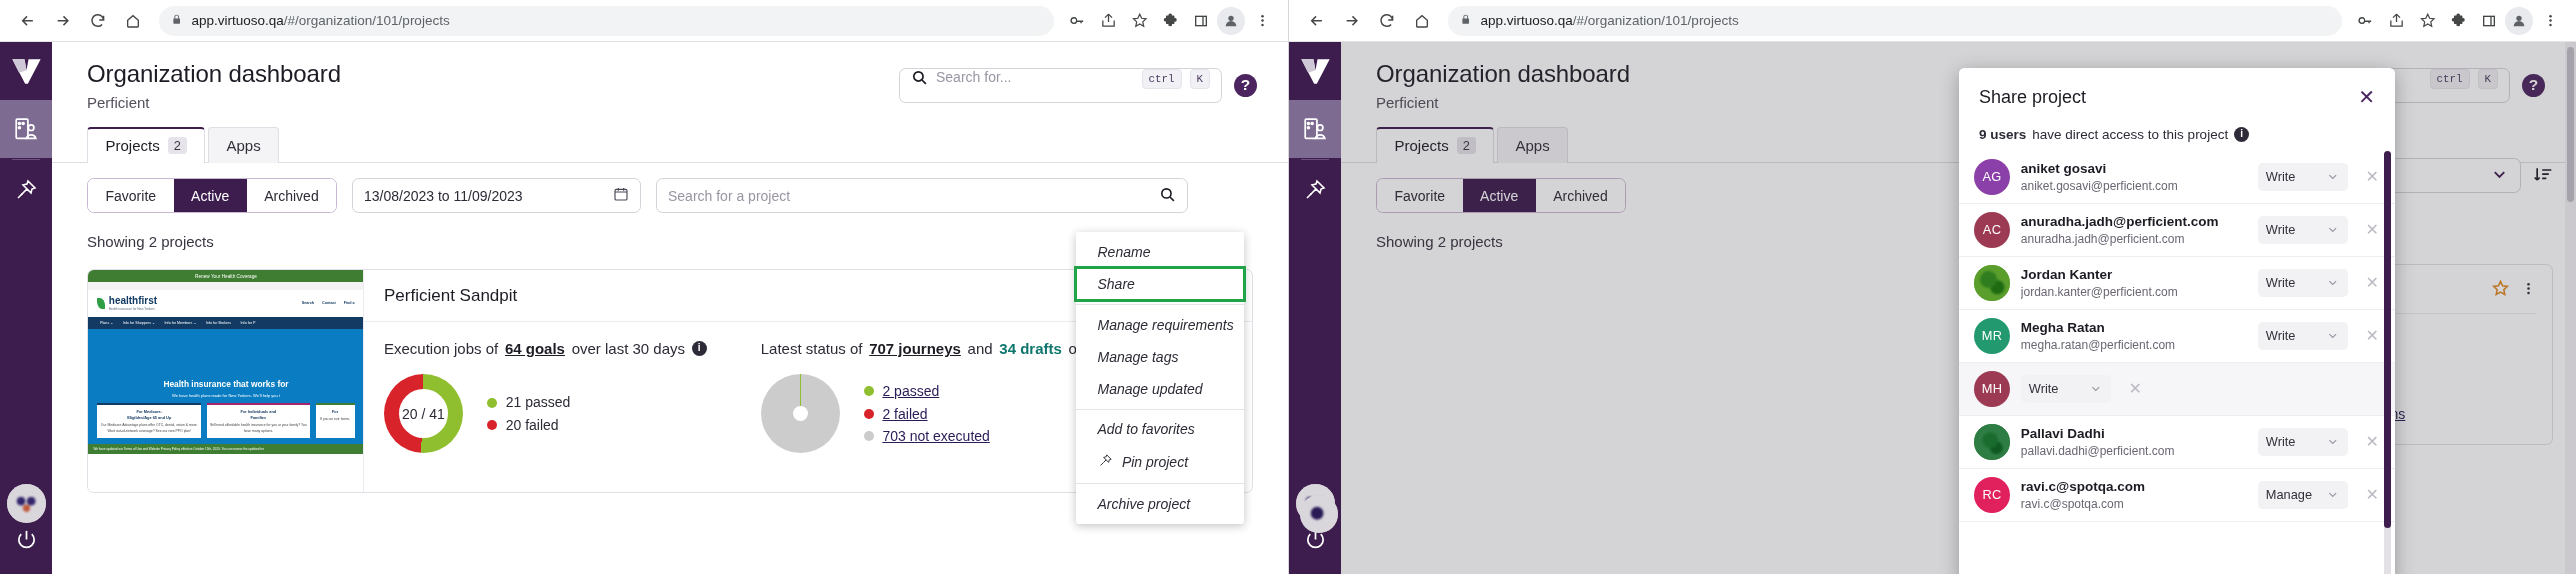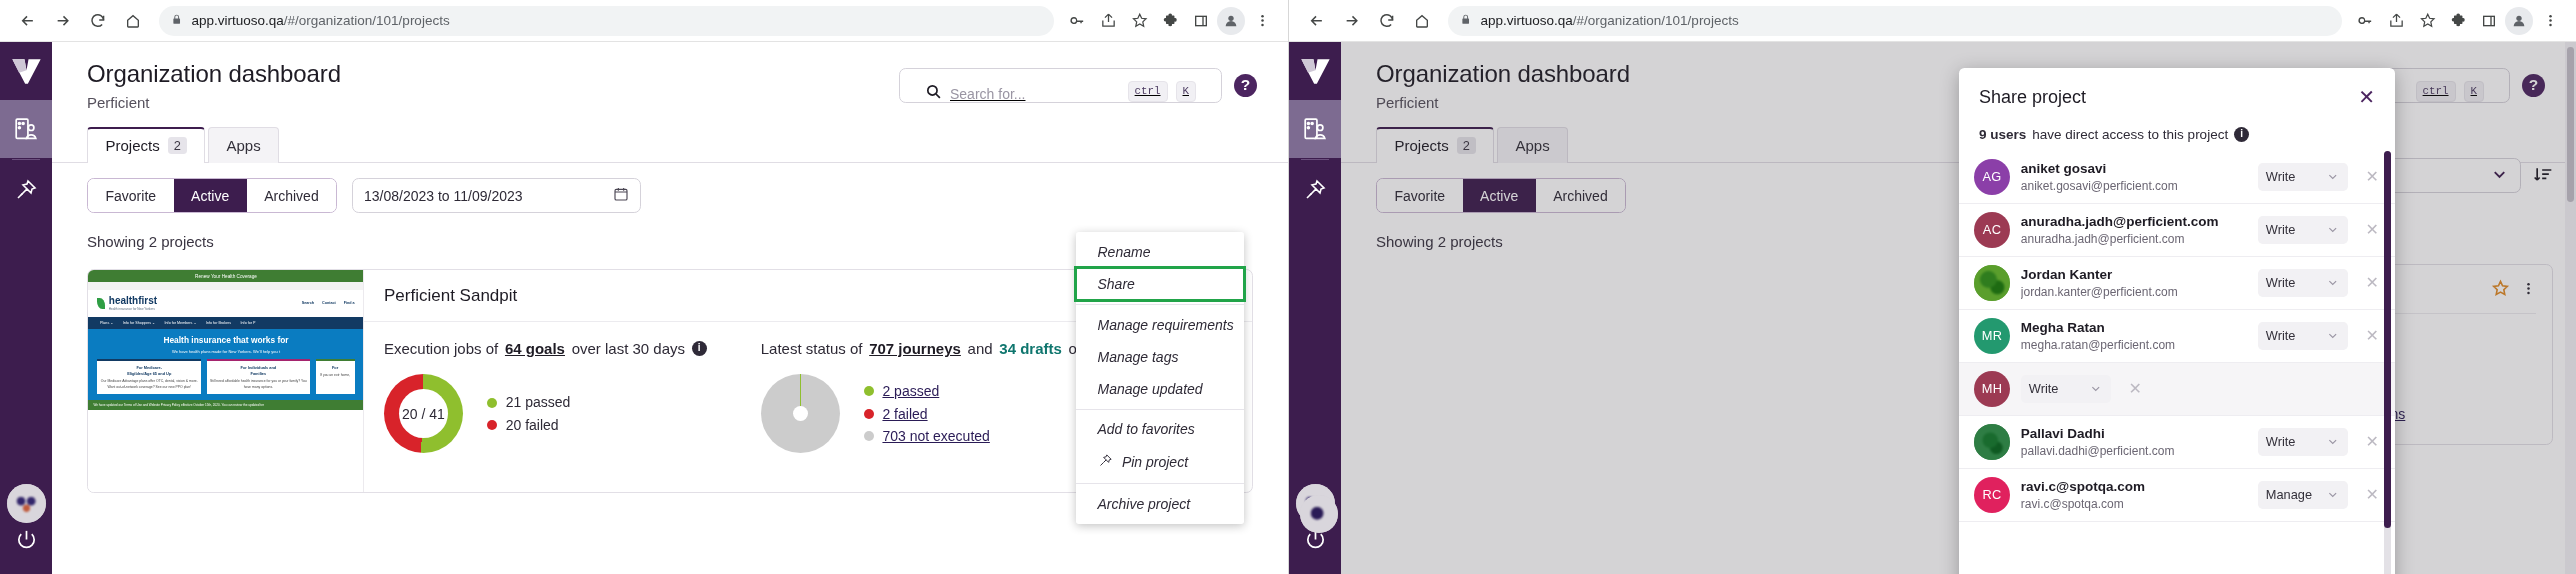--- a/index.html
+++ b/index.html
@@ -63,21 +63,21 @@
   
   .main { flex: 1; position: relative; overflow: hidden; }
   .main-head { display: flex; align-items: flex-start; padding: 17.5px 31px 0 35px; }
   .titles { flex: 1; }
   .page-title { font-size: 24px; color: #1e1b24; font-weight: 400; letter-spacing: -0.1px; }
   .page-sub { font-size: 15px; color: #55505c; margin-top: 6.7px; }
 
   .topsearch { display: flex; align-items: center; gap: 12px; margin-top: 8px; }
   .search-pill {
     width: 323px; height: 35px; border: 0.7px solid #d5d2da; border-radius: 6.7px;
-    display: flex; align-items: flex-end; padding: 0 25px; gap: 8px; background: #fff; text-decoration: underline;
+    display: flex; align-items: flex-start; padding: 0 11px; gap: 8px; background: #fff;
   }
   .search-pill .ph { flex: 1; font-size: 14px; color: #9a95a3; }
   .kbd {
     background: #f1f0f4; border-radius: 4px; font-family: "Liberation Mono", monospace;
     font-size: 10.8px; color: #4b3a60; padding: 3.4px 6px; border: 0.7px solid #e6e4ea;
   }
   .help-dot {
     width: 23px; height: 23px; border-radius: 50%; background: #4c2560; color: #fff;
     font-size: 15.5px; font-weight: bold; display: flex; align-items: center;
     justify-content: center; line-height: 1;
@@ -370,20 +370,27 @@
           <div class="seg">
             <div>Favorite</div>
             <div class="on">Active</div>
             <div>Archived</div>
           </div>
           <div class="field date">
             <span>13/08/2023 to 11/09/2023</span>
             <span><svg width="16" height="16" viewBox="0 0 24 24" fill="none" stroke="#4a4552" stroke-width="1.7">
                   <rect x="3" y="5" width="18" height="16" rx="2"></rect>
                   <path d="M3 9h18M8 3v4M16 3v4"></path>
+                </svg></span>
+          </div>
+          <div class="field proj">
+            <span>Search for a project</span>
+            <span><svg width="17" height="17" viewBox="0 0 24 24" fill="none" stroke="#1e1b24" stroke-width="2.3">
+                  <circle cx="10.5" cy="10.5" r="6.5"></circle>
+                  <path d="M15.5 15.5L21 21"></path>
                 </svg></span>
           </div>
         </div>
 
         <div class="showing">Showing 2 projects</div>
 
         <div class="cards">
           <div class="card">
             <div class="thumb">
               <div style="width:276px;height:222px;background:#fff;font-size:4.7px;color:#333;">
@@ -403,21 +410,21 @@
                     </div>
                 </div>
                 <div style="background:#123a63;color:#fff;font-size:3.7px;display:flex;gap:9.4px;padding:4px 12px;">
                   <span>Plans ⌄</span>
                     <span>Info for Shoppers ⌄</span>
                     <span>Info for Members ⌄</span>
                     <span>Info for Brokers</span>
                     <span>Info for P</span>
                 </div>
                 <div style="background:#0a7cc1;padding:6.7px 0 5.4px;">
-                  <div style="color:#fff;font-weight:bold;font-size:8.4px;text-align:center;">Health insurance that works for</div>
+                  <div style="color:#fff;font-weight:bold;font-size:8.4px;text-align:center;margin-top:44px;">Health insurance that works for</div>
                   <div style="color:#fff;font-size:4px;text-align:center;margin-top:3.4px;">We have health plans made for New Yorkers. We'll help you t</div>
                   <div style="display:flex;gap:5.4px;padding:5.4px 9.4px 0;">
                     <div style="flex:1;background:#fff;border-top:2px solid #123a63;padding:4px 3.4px;text-align:center;">
                       <div style="font-size:3.9px;color:#123a63;font-weight:bold;line-height:1.5;">For Medicare-<br>Eligibles/Age 65 and Up</div>
                       <div style="font-size:3.4px;color:#444;margin-top:2.7px;line-height:1.6;">Our Medicare Advantage plans offer OTC, dental, vision &amp; more. Want out-of-network coverage? See our new PPO plan!</div>
                     </div>
                     <div style="flex:1;background:#fff;border-top:2px solid #a5246e;padding:4px 3.4px;text-align:center;">
                       <div style="font-size:3.9px;color:#123a63;font-weight:bold;line-height:1.5;">For Individuals and<br>Families</div>
                       <div style="font-size:3.4px;color:#444;margin-top:2.7px;line-height:1.6;">Still need affordable health insurance for you or your family? You have many options.</div>
                     </div>

